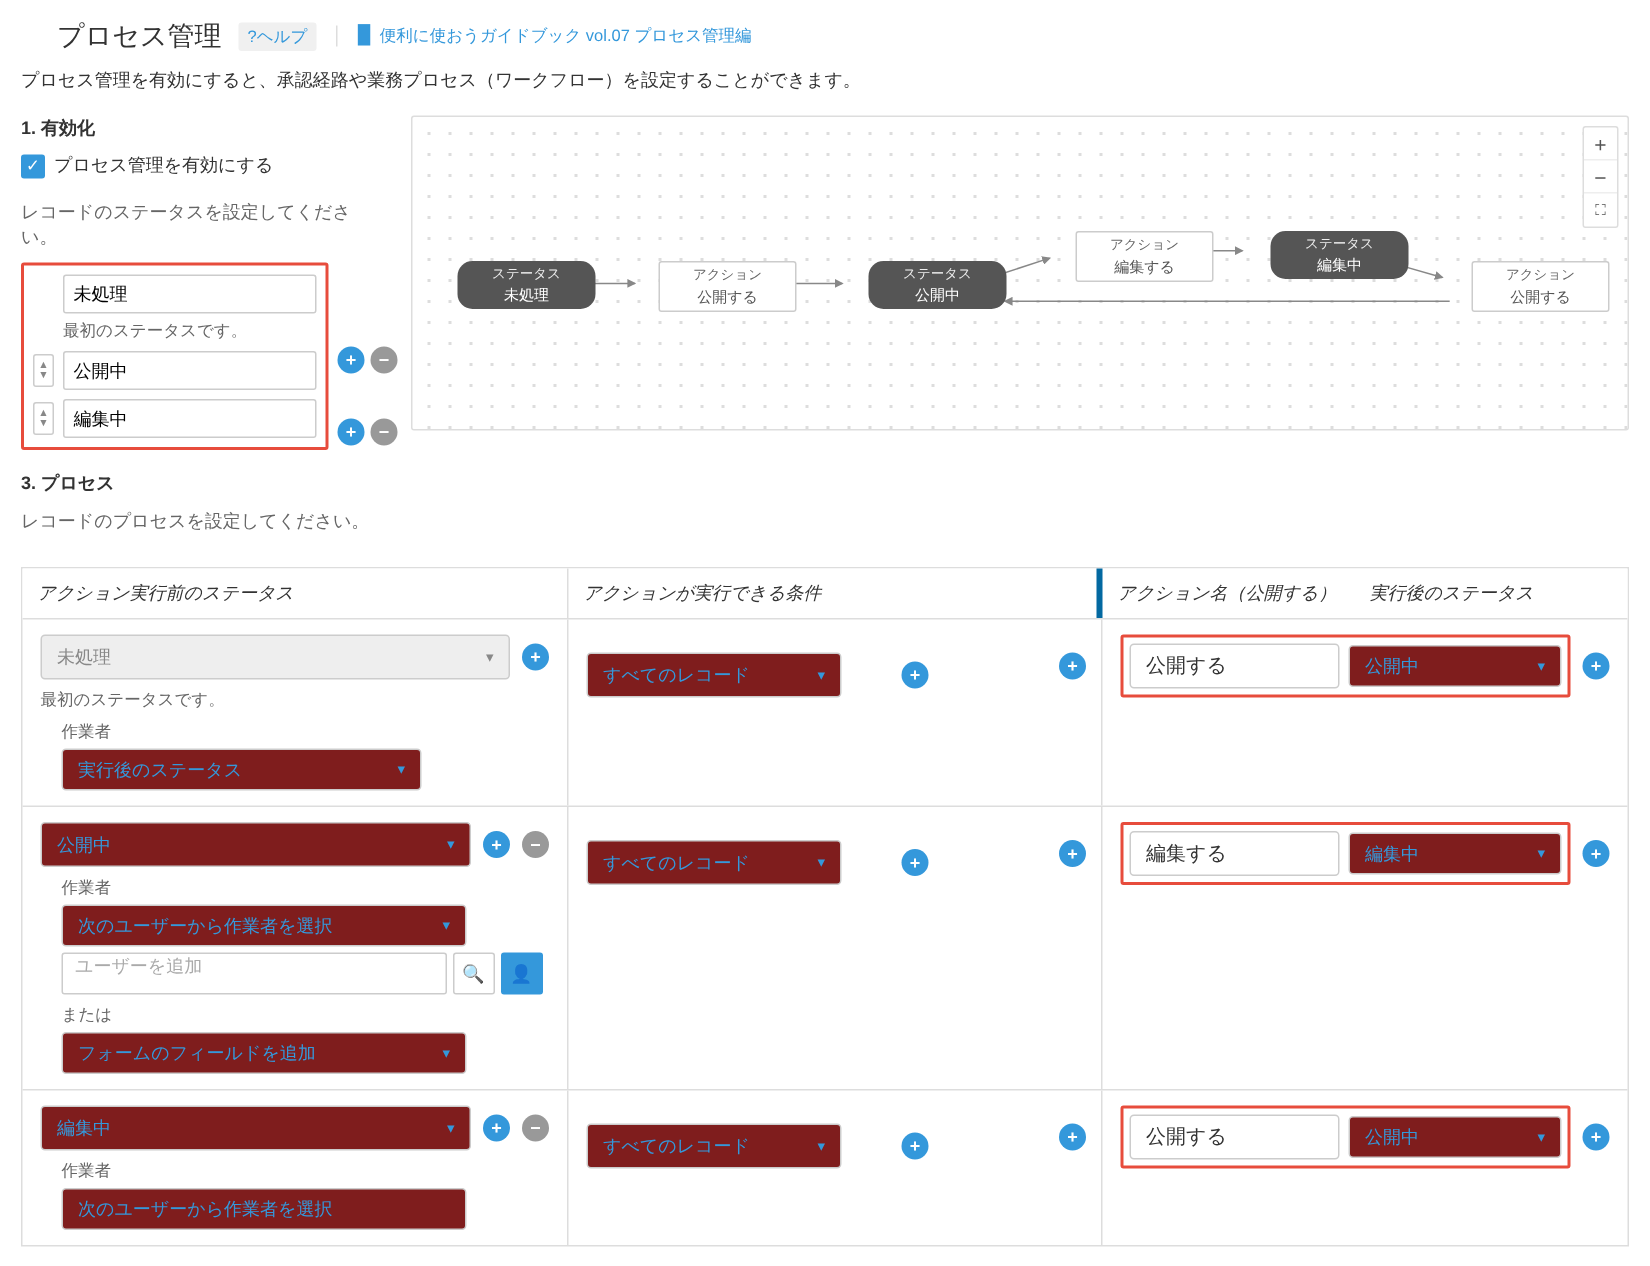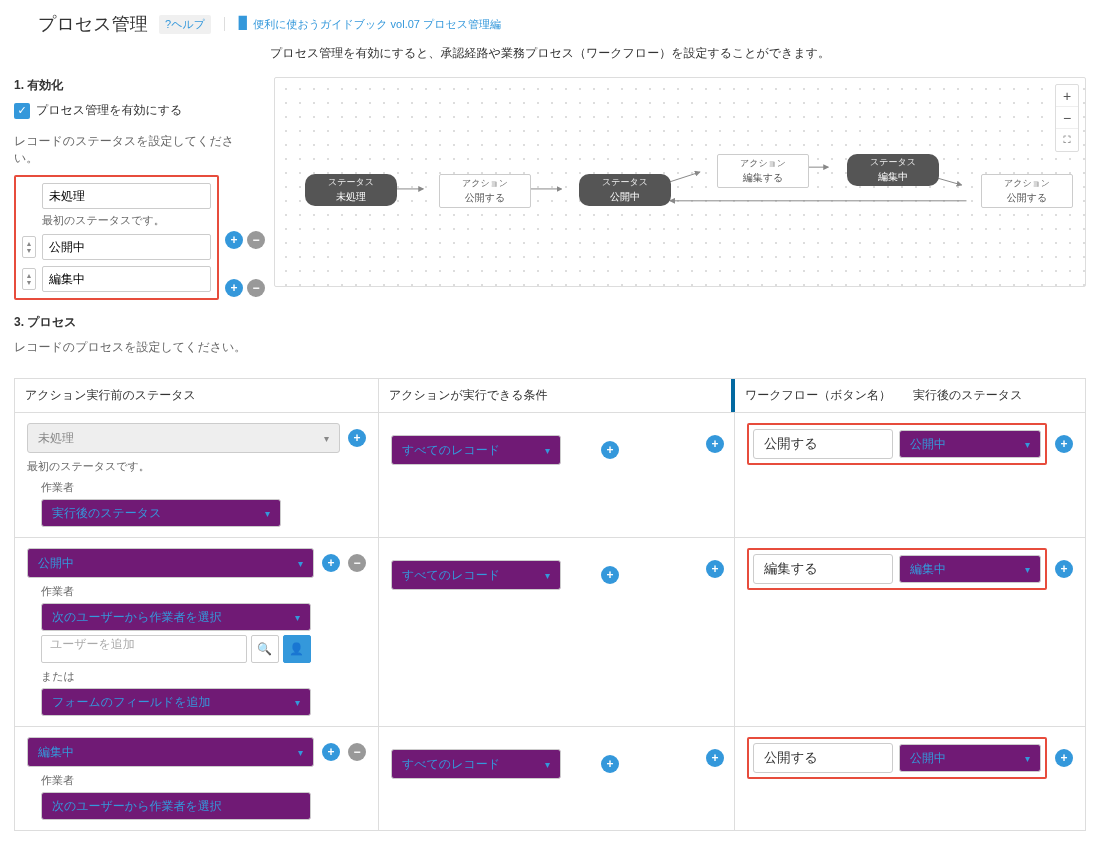--- a/index.html
+++ b/index.html
@@ -10,21 +10,21 @@
     color: #333;
     background: #fff;
     padding: 12px 14px;
   }
   .page-header { margin-bottom: 8px; }
   .page-title { font-size: 18px; font-weight: 400; display: inline-block; margin-right: 8px; vertical-align: middle; margin-left: 24px; }
   .help-link { display: inline-block; background: #f0f0f0; color: #3498db; padding: 2px 6px; font-size: 11px; border-radius: 2px; vertical-align: middle; }
   .divider-v { display: inline-block; border-left: 1px solid #ddd; height: 14px; vertical-align: middle; margin: 0 10px; }
   .guide-link { color: #3498db; font-size: 11px; vertical-align: middle; }
   .guide-icon { color: #3498db; margin-right: 2px; }
-  .desc { font-size: 12px; color: #333; line-height: 1.6; margin: 4px 0 14px; text-align: center; }
+  .desc { font-size: 12px; color: #333; line-height: 1.6; margin: 4px 0 14px; }
   .top-row { display: flex; gap: 20px; }
   .left-col { width: 240px; flex-shrink: 0; }
   .right-col { flex: 1; }
   h3.section-h { font-size: 12px; font-weight: bold; margin: 0 0 8px; }
   .sub-desc { font-size: 12px; color: #666; margin: 4px 0 8px; }
   .checkbox-row { display: flex; align-items: center; gap: 6px; margin-bottom: 14px; }
   .chk { width: 16px; height: 16px; background: #3498db; border-radius: 2px; display: flex; align-items: center; justify-content: center; color: #fff; font-size: 11px; }
 
   
   .status-box { border: 2px solid #e74c3c; padding: 6px 6px; border-radius: 2px; }
@@ -43,35 +43,35 @@
   .flow-controls div:last-child { border-bottom: none; font-size: 10px; }
   .flow-svg { position: absolute; left: 0; top: 0; width: 100%; height: 100%; }
   .flow-node { position: absolute; margin-left: 12px; }
   .node-status { background: #555; color: #fff; border-radius: 10px; min-width: 92px; text-align: center; padding: 2px 10px; font-size: 10px; }
   .node-action { background: #fff; color: #555; border: 1px solid #ccc; border-radius: 2px; min-width: 92px; text-align: center; padding: 2px 10px; font-size: 10px; }
   .node-label { font-size: 9px; opacity: 0.9; }
   .node-value { font-size: 10px; margin-top: 1px; }
 
   
   .proc-table { border: 1px solid #ddd; margin-top: 14px; }
-  .pt-head { display: flex; border-bottom: 1px solid #ddd; background: #fff; }
+  .pt-head { display: flex; border-bottom: 1px solid #ddd; background: #fff; font-style: italic; }
   .pt-head > div { padding: 8px 10px; font-size: 12px; color: #333; }
   .col-a { width: 364px; border-right: 1px solid #ddd; }
   .col-b { width: 356px; border-right: 4px solid #0369a1; }
   .col-c { flex: 1; display: flex; }
   .col-c1 { width: 168px; }
   .col-c2 { flex: 1; }
   .pt-row { display: flex; border-bottom: 1px solid #ddd; min-height: 90px; }
   .pt-row:last-child { border-bottom: none; }
   .pt-row > div { padding: 10px 12px; }
   .cell-a { width: 364px; border-right: 1px solid #ddd; }
   .cell-b { width: 356px; border-right: 1px solid #ddd; position: relative; }
   .cell-c { flex: 1; position: relative; }
 
-  .pill { border: 1px solid #ccc; border-radius: 3px; height: 30px; display: flex; align-items: center; justify-content: space-between; padding: 0 10px; background: #701a75; }
+  .pill { border: 1px solid #ccc; border-radius: 3px; height: 30px; display: flex; align-items: center; justify-content: space-between; padding: 0 10px; background: #7f1d1d; }
   .pill.blue { color: #3498db; }
   .pill.muted { background: #eee; color: #888; }
   .pill .arrow { color: #3498db; font-size: 10px; }
   .pill.muted .arrow { color: #888; }
   .pill-sm { height: 28px; font-size: 12px; }
   .txt-input { border: 1px solid #ccc; border-radius: 3px; height: 30px; padding: 0 10px; background: #fff; color: #333; width: 140px; }
   .red-frame { border: 2px solid #e74c3c; padding: 4px; border-radius: 2px; display: flex; gap: 6px; align-items: center; }
 
   .label-sm { font-size: 11px; color: #666; margin: 6px 0 4px; }
   .assignee-block { margin-top: 4px; padding-left: 14px; }
@@ -202,21 +202,21 @@
       </div>
     </div>
   </div>
 </div>
 
 <div class="proc-table">
   <div class="pt-head">
     <div class="col-a">アクション実行前のステータス</div>
     <div class="col-b">アクションが実行できる条件</div>
     <div class="col-c">
-      <div class="col-c1">ワークフロー（ボタン名）</div>
+      <div class="col-c1">アクション名（公開する）</div>
       <div class="col-c2">実行後のステータス</div>
     </div>
   </div>
 
   <div class="pt-row">
     <div class="cell-a">
       <div style="display:flex; gap:8px; align-items:center;">
         <div class="pill muted" style="flex:1;">
           <span>未処理</span>
             <span class="arrow">▾</span>
@@ -266,21 +266,21 @@
         </div>
         <div class="icon-btn icon-add">+</div>
         <div class="icon-btn icon-remove">−</div>
       </div>
       <div class="assignee-block">
         <div class="label-sm">作業者</div>
         <div class="pill blue pill-sm" style="width:270px;">
           <span>次のユーザーから作業者を選択</span>
             <span class="arrow">▾</span>
         </div>
-        <div class="user-row" style="width:270px;">
+        <div class="user-row" style="width:321px;">
           <div class="user-input">ユーザーを追加</div>
           <div class="sq-btn">🔍</div>
           <div class="sq-btn blue">👤</div>
         </div>
         <div class="label-sm">または</div>
         <div class="pill blue pill-sm" style="width:270px;">
           <span>フォームのフィールドを追加</span>
             <span class="arrow">▾</span>
         </div>
       </div>

